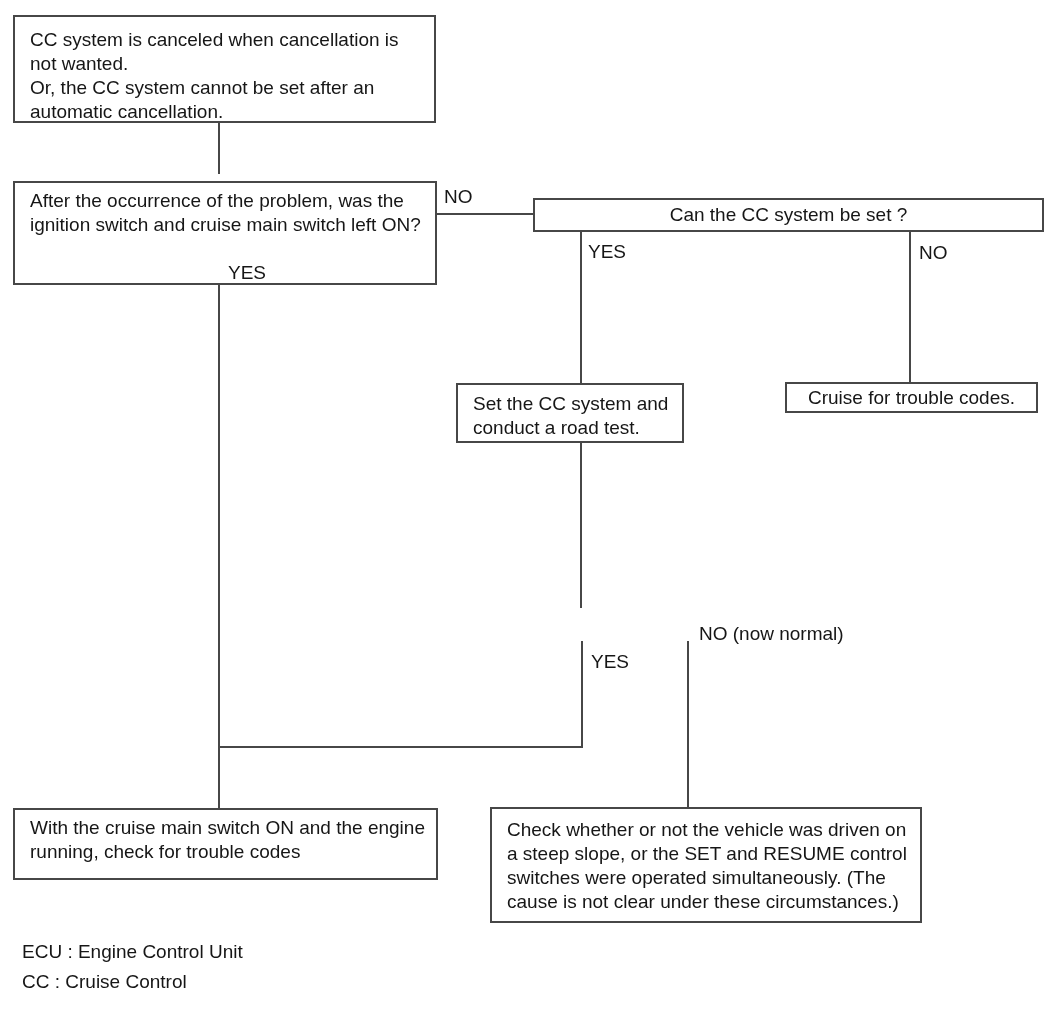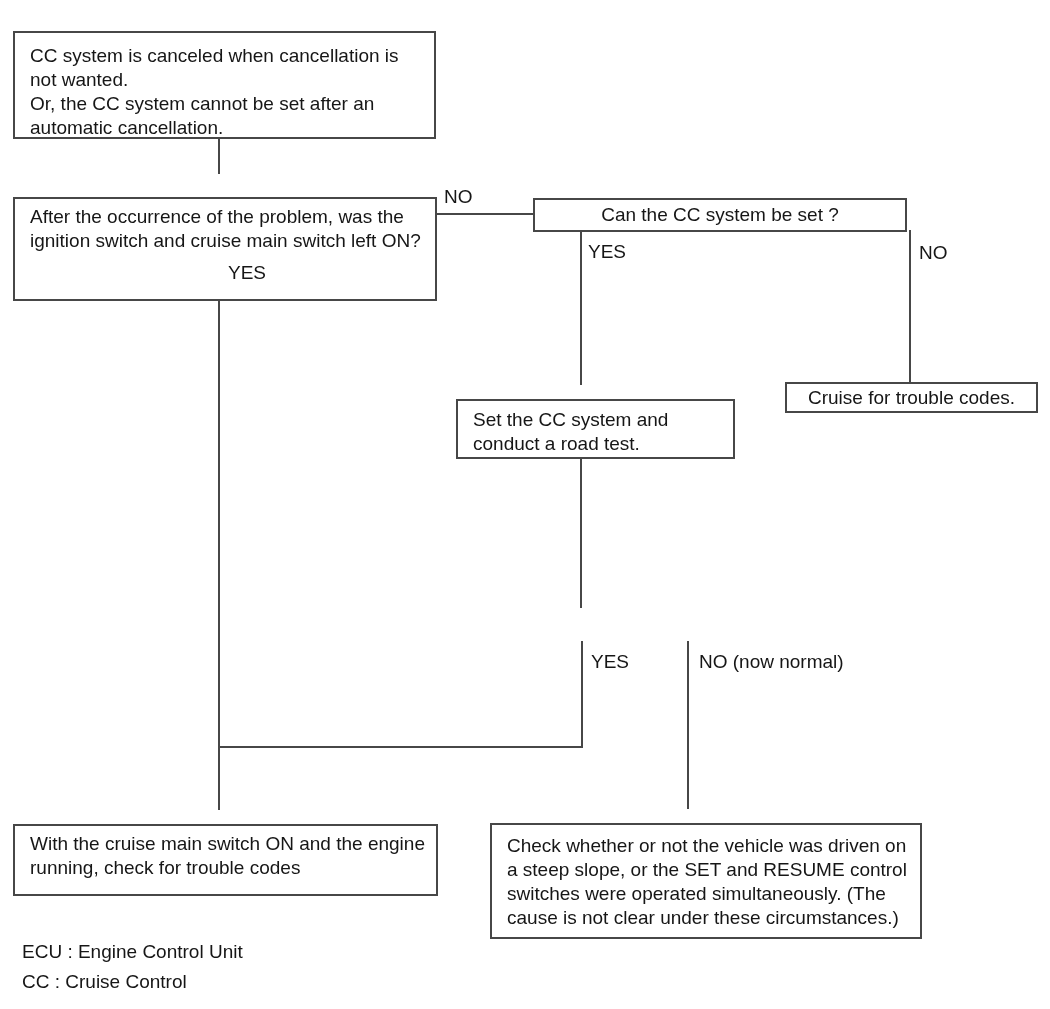--- a/index.html
+++ b/index.html
@@ -21,21 +21,20 @@
     box-sizing: border-box;
     border: 2px solid #474747;
     background: #ffffff;
     font-size: 19px;
     line-height: 24px;
     color: #161616;
   }
   .node.pad {
     padding: 8px 10px 0 15px;
     white-space: pre-line;
-    margin-top: 16px;
   }
   .node.center {
     display: flex;
     align-items: center;
     justify-content: center;
     text-align: center;
   }
   .edge {
     position: absolute;
     background: #474747;
@@ -69,41 +68,41 @@
   <div class="edge" style="left:580px; top:441px; width:2px; height:167px;"></div>
   <div class="edge" style="left:581px; top:641px; width:2px; height:107px;"></div>
   <div class="edge" style="left:218px; top:746px; width:365px; height:2px;"></div>
   <div class="edge" style="left:687px; top:641px; width:2px; height:168px;"></div>
 
   <div class="node pad" style="left:13px; top:15px; width:423px; height:108px; padding-top:11px;">CC system is canceled when cancellation is not wanted.
 Or, the CC system cannot be set after an automatic cancellation.</div>
 
   <div class="node pad" style="left:13px; top:181px; width:424px; height:104px; padding-top:6px;">After the occurrence of the problem, was the ignition switch and cruise main switch left ON?</div>
 
-  <div class="node center" style="left:533px; top:198px; width:374px; height:34px;text-align:right;">Can the CC system be set ?</div>
+  <div class="node center" style="left:533px; top:198px; width:511px; height:34px;text-align:right;">Can the CC system be set ?</div>
 
-  <div class="node pad" style="left:456px; top:383px; width:279px; height:60px; padding-top:7px;">Set the CC system and conduct a road test.</div>
+  <div class="node pad" style="left:456px; top:383px; width:228px; height:60px; padding-top:7px;">Set the CC system and conduct a road test.</div>
 
   <div class="node center" style="left:785px; top:382px; width:253px; height:31px;">Cruise for trouble codes.</div>
 
 
   <div class="node pad" style="left:13px; top:808px; width:425px; height:72px; padding-top:6px;">With the cruise main switch ON and the engine running, check for trouble codes</div>
 
   <div class="node pad" style="left:490px; top:807px; width:432px; height:116px; padding-top:9px; padding-right:6px;">Check whether or not the vehicle was driven on a steep slope, or the SET and RESUME control switches were operated simultaneously. (The cause is not clear under these circumstances.)</div>
 
   <span class="lbl" style="left:444px; top:186px;">NO</span>
 
   <span class="lbl" style="left:228px; top:262px;">YES</span>
 
   <span class="lbl" style="left:588px; top:241px;">YES</span>
 
   <span class="lbl" style="left:919px; top:242px;">NO</span>
 
   <span class="lbl" style="left:591px; top:651px;">YES</span>
 
-  <span class="lbl" style="left:699px; top:651px;">NO (now normal)</span>
+  <span class="lbl" style="left:699px; top:623px;">NO (now normal)</span>
 
   <div class="legend">
     <div>ECU : Engine Control Unit</div>
     <div>CC : Cruise Control</div>
   </div>
 
 </div>
 
 </body></html>

